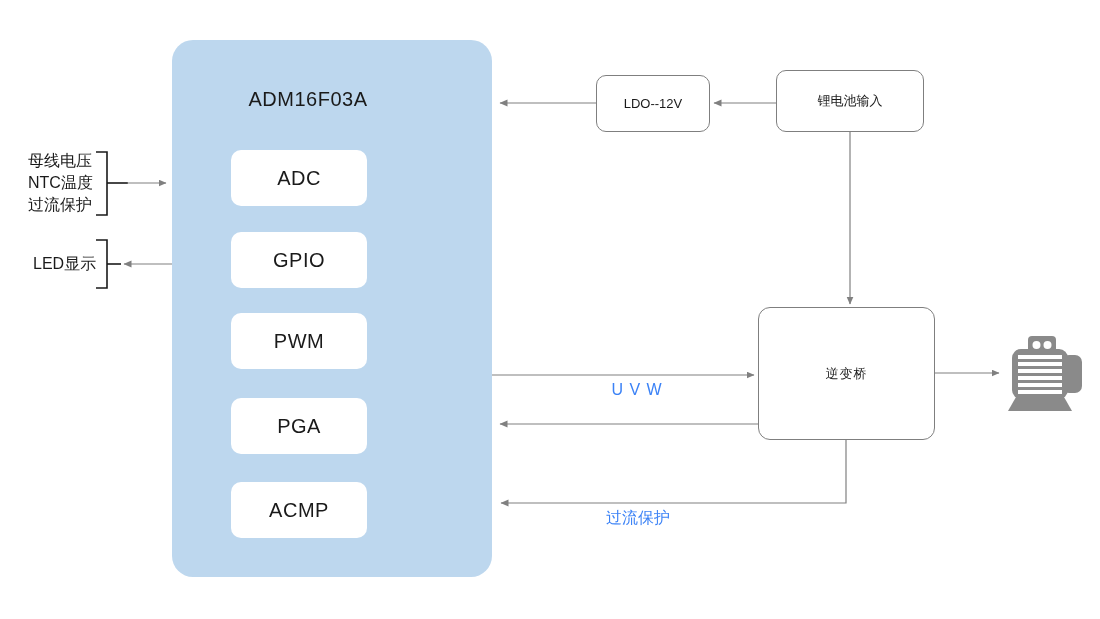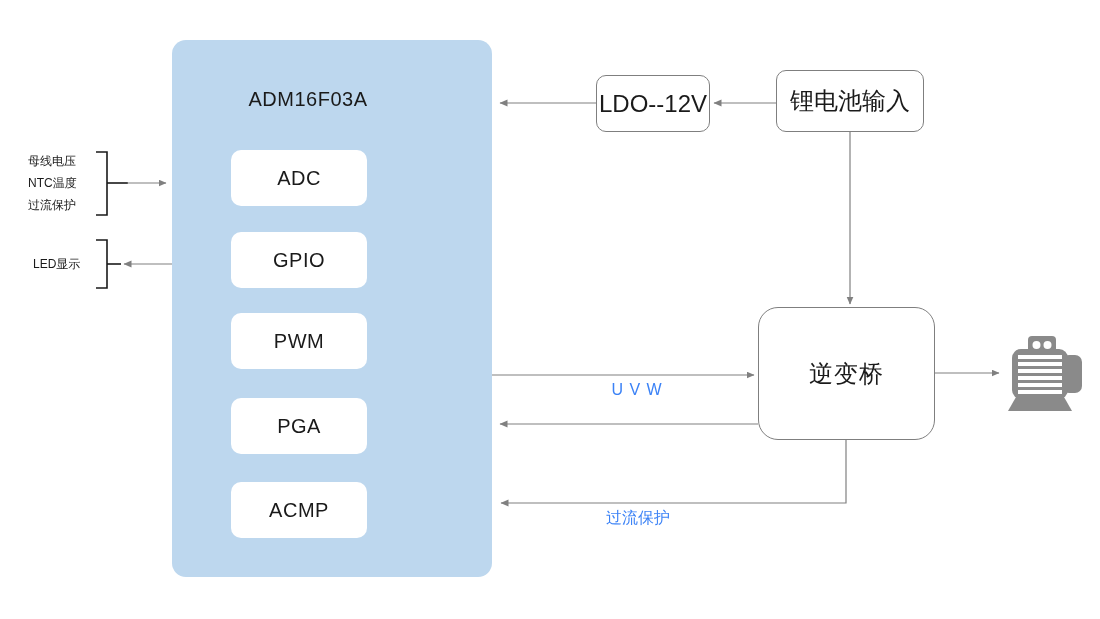--- a/index.html
+++ b/index.html
@@ -18,21 +18,21 @@
     width: 1100px; height: 619px;
     pointer-events: none;
   }
 
   
   .chip {
     position: absolute;
     left: 172px; top: 40px;
     width: 320px; height: 537px;
     background: #bdd7ee;
-    border-radius: 14px;
+    border-radius: 21px;
   }
   .chip-title {
     position: absolute;
     left: 0; top: 47px;
     width: 272px;
     text-align: center;
     font-size: 20px;
     line-height: 24px;
     color: #1a1a1a;
     letter-spacing: 0.5px;
@@ -75,31 +75,31 @@
 
   
   .box {
     position: absolute;
     background: #ffffff;
     border: 1px solid #7f7f7f;
     border-radius: 10px;
     display: flex;
     align-items: center;
     justify-content: center;
-    font-size: 24px;
+    font-size: 13px;
     box-sizing: border-box;
   }
   .ldo     { left: 596px; top: 75px;  width: 114px; height: 57px; }
   .battery { left: 776px; top: 70px;  width: 148px; height: 62px; }
-  .bridge  { left: 758px; top: 307px; width: 177px; height: 133px; border-radius: 20px; letter-spacing: 1px; }
+  .bridge  { left: 758px; top: 307px; width: 177px; height: 133px; border-radius: 12px; letter-spacing: 1px; }
 
   
   .side-label {
     position: absolute;
-    font-size: 12px;
+    font-size: 16px;
     color: #1a1a1a;
   }
   .analog-group { left: 28px; top: 150px; width: 66px; line-height: 22px; text-align: left; }
   .led-label    { left: 33px; top: 255px; line-height: 18px; }
 
   
   .wire-label {
     position: absolute;
     text-align: center;
     font-size: 16px;

